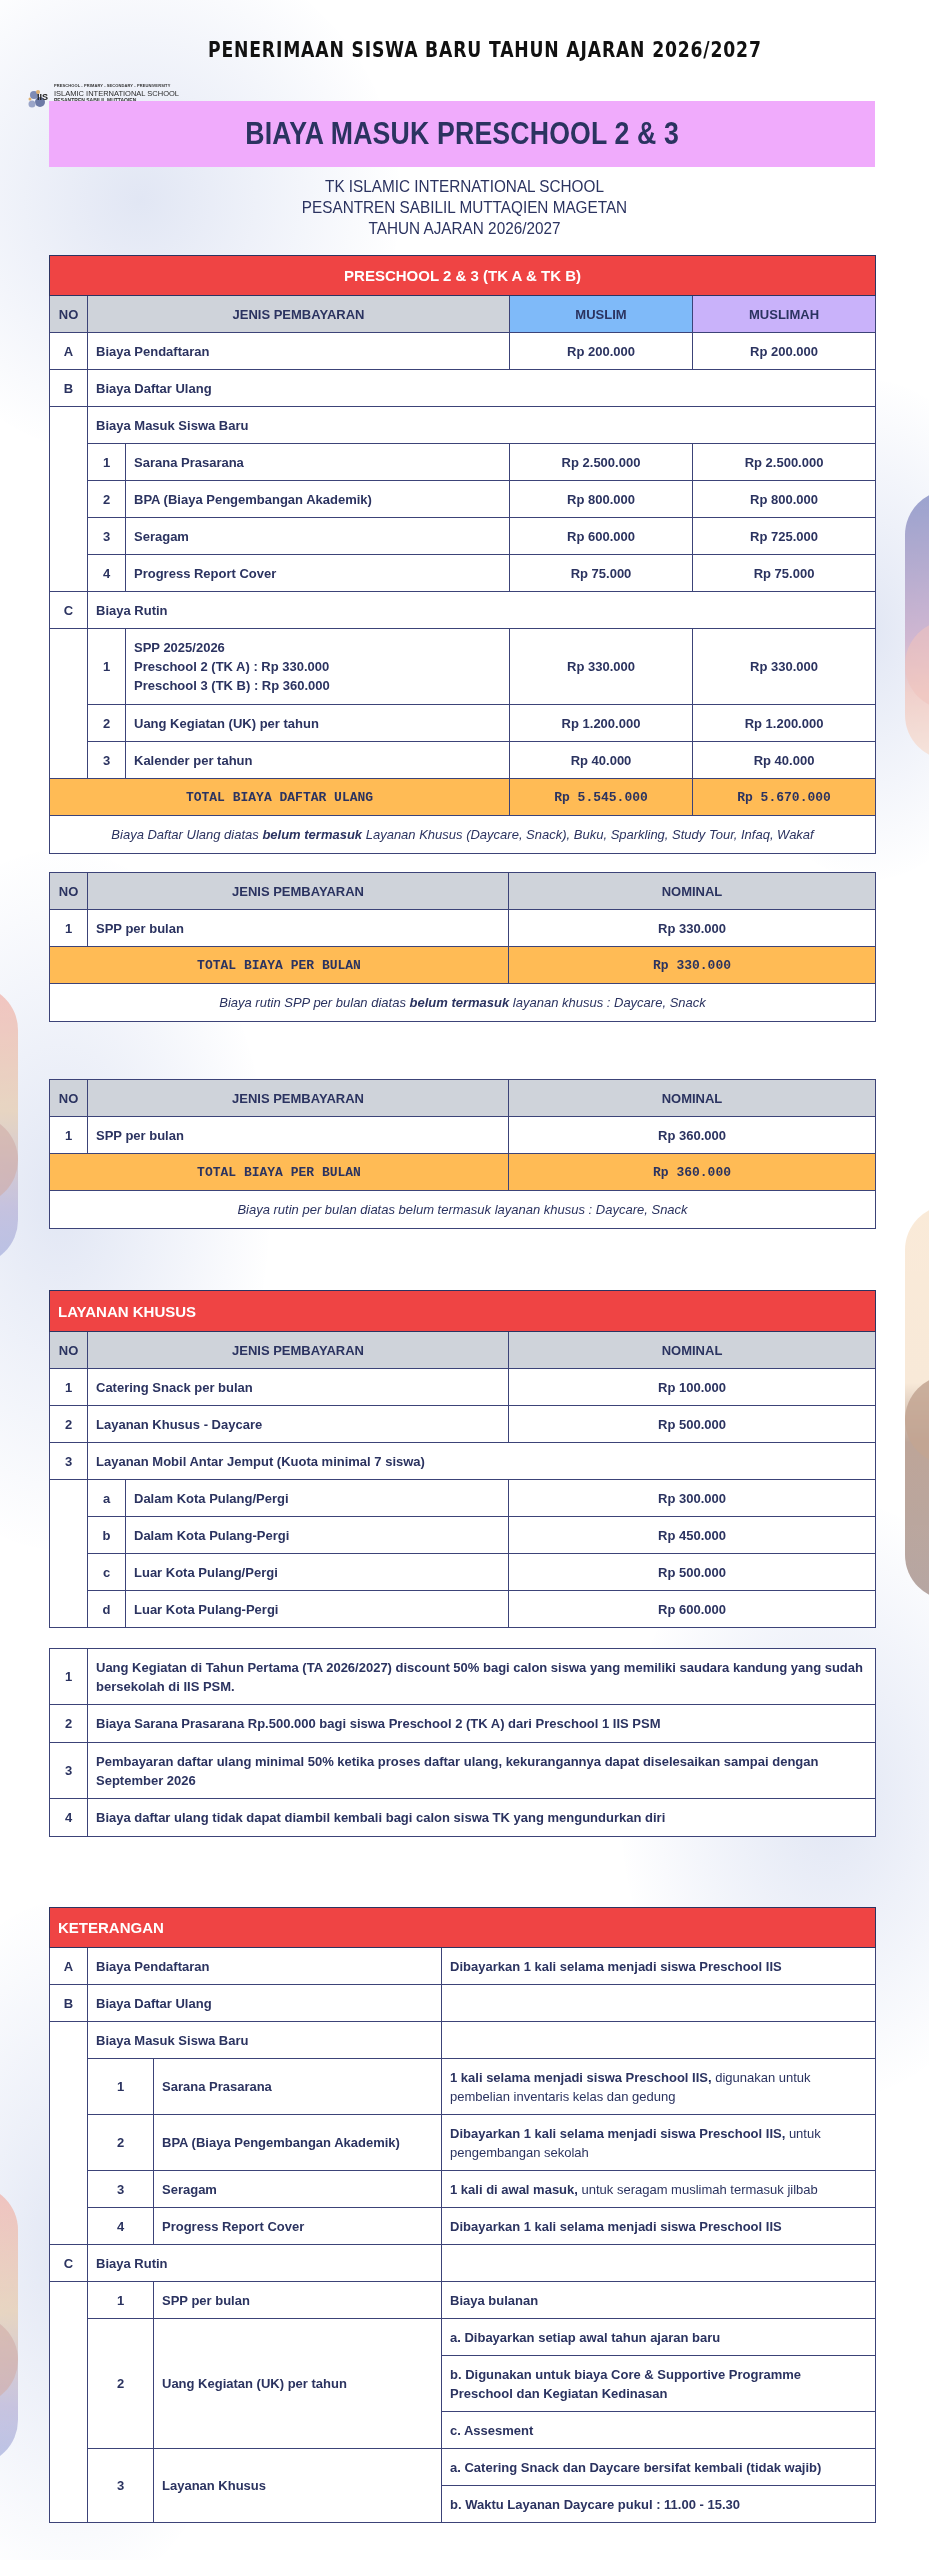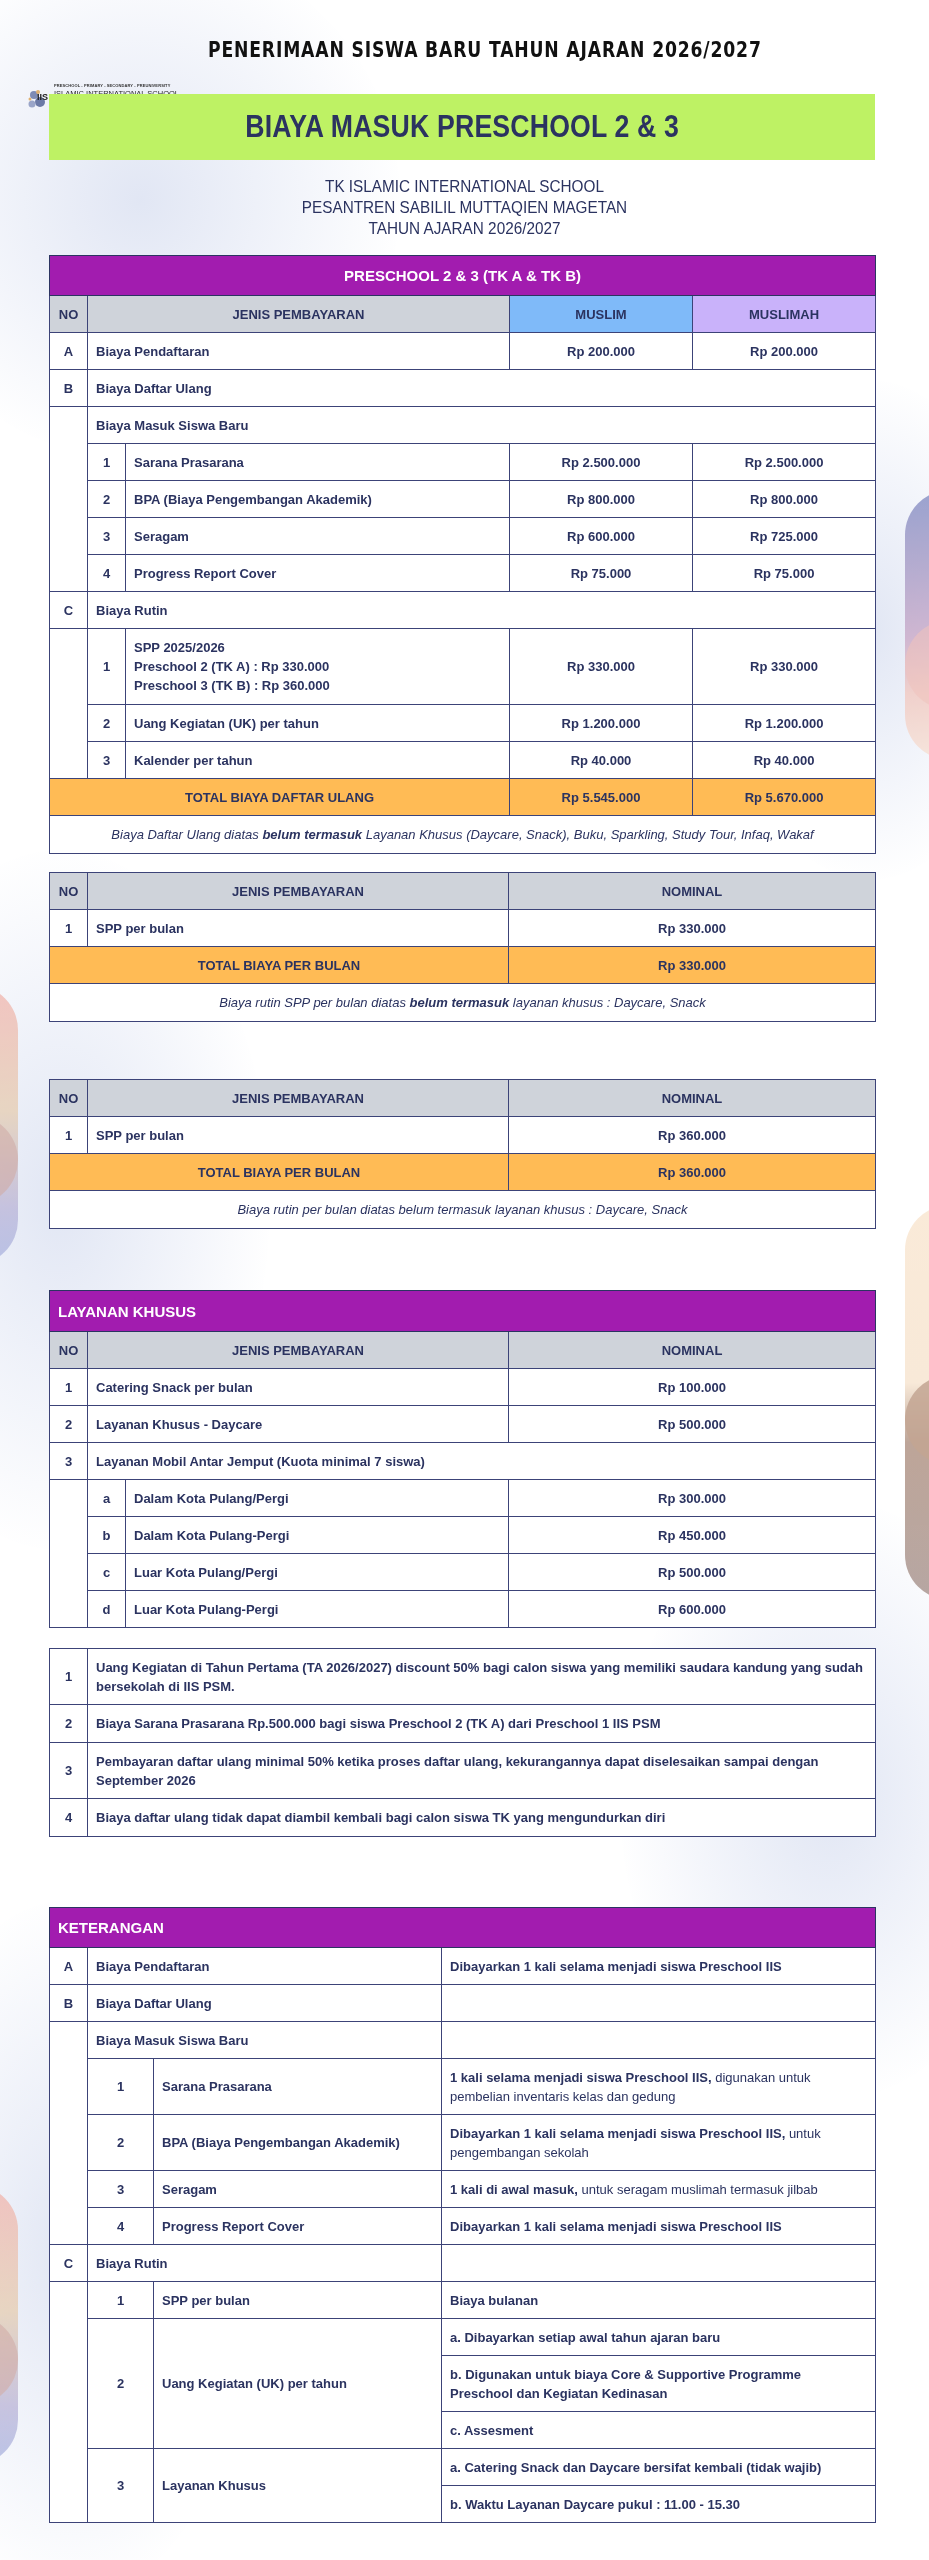--- a/index.html
+++ b/index.html
@@ -35,22 +35,22 @@
   .logo-text .l2 { font-size: 7.5px; color: #2a2a2a; font-weight: normal; display:block; height:8px; }
   .logo-text .l3 { font-size: 5px; color: #333; font-weight: bold; display:block; height:6px; }
   .logo-text .l4 { font-size: 4px; color: #333; font-weight: bold; display:block; }
   .header-title {
     position: absolute; left: 208px; top: 38px;
     font-size: 21px; font-weight: bold; letter-spacing: 1px; color: #111;
     font-family: "DejaVu Sans", sans-serif; transform: scaleX(0.82); transform-origin: left center;
   }
 
   .banner {
-    position: absolute; left: 49px; top: 94px; width: 826px; height: 66px;
-    background: #bef264; display: flex; align-items: center; justify-content: center;
+    position: absolute; left: 49px; top: 101px; width: 826px; height: 66px;
+    background: #f0abfc; display: flex; align-items: center; justify-content: center;
   }
   .banner-title {
     font-size: 31px; font-weight: bold; color: #2b3360;
     transform: scaleX(0.86); letter-spacing: 0.2px;
   }
   .subtitle {
     position: absolute; left: 0; top: 176px; width: 929px; text-align: center;
     font-size: 17px; line-height: 21px; color: #2b3360;
   }
   .subtitle span { display: block; transform: scaleX(0.9); }
@@ -60,30 +60,30 @@
     position: absolute; left: 49px; width: 826px;
     border-collapse: collapse; table-layout: fixed;
     background: #ffffff;
     font-size: 13px; color: #2b3360;
   }
   .tbl td, .tbl th {
     border: 1.5px solid #3c4378; padding: 0 8px; vertical-align: middle;
     font-weight: bold;
   }
   .tbl .sec-head th {
-    background: #a21caf; color: #ffffff; font-size: 15px; text-align: left;
+    background: #ef4444; color: #ffffff; font-size: 15px; text-align: left;
     border-color: #2c3461;
   }
   .tbl .sec-head.center th { text-align: center; }
   .tbl .col-head td { background: #cfd3da; text-align: center; font-size: 13px; }
   .tbl .col-head td.muslim { background: #7fbaf9; }
   .tbl .col-head td.muslimah { background: #c9b2fa; }
   .tbl td.c { text-align: center; }
   .tbl td.l { text-align: left; }
-  .tbl .total td { background: #ffbb55; text-align: center; }
+  .tbl .total td { background: #ffbb55; text-align: center; font-family: Liberation Mono, monospace; }
   .tbl .note td { font-weight: normal; font-style: italic; text-align: center; font-size: 13px; }
   .tbl .note b { font-weight: bold; }
   .tbl .multi { line-height: 19px; padding-top: 5px; padding-bottom: 5px; }
   .tbl .multi span { display: block; }
   .tbl .note-cell { font-weight: bold; line-height: 19px; padding-top: 4px; padding-bottom: 4px; }
   .tbl .ket-desc { font-weight: bold; line-height: 19px; padding-top: 4px; padding-bottom: 4px; }
   .tbl .ket-desc .n { font-weight: normal; }
 </style>
 </head>
 <body>

